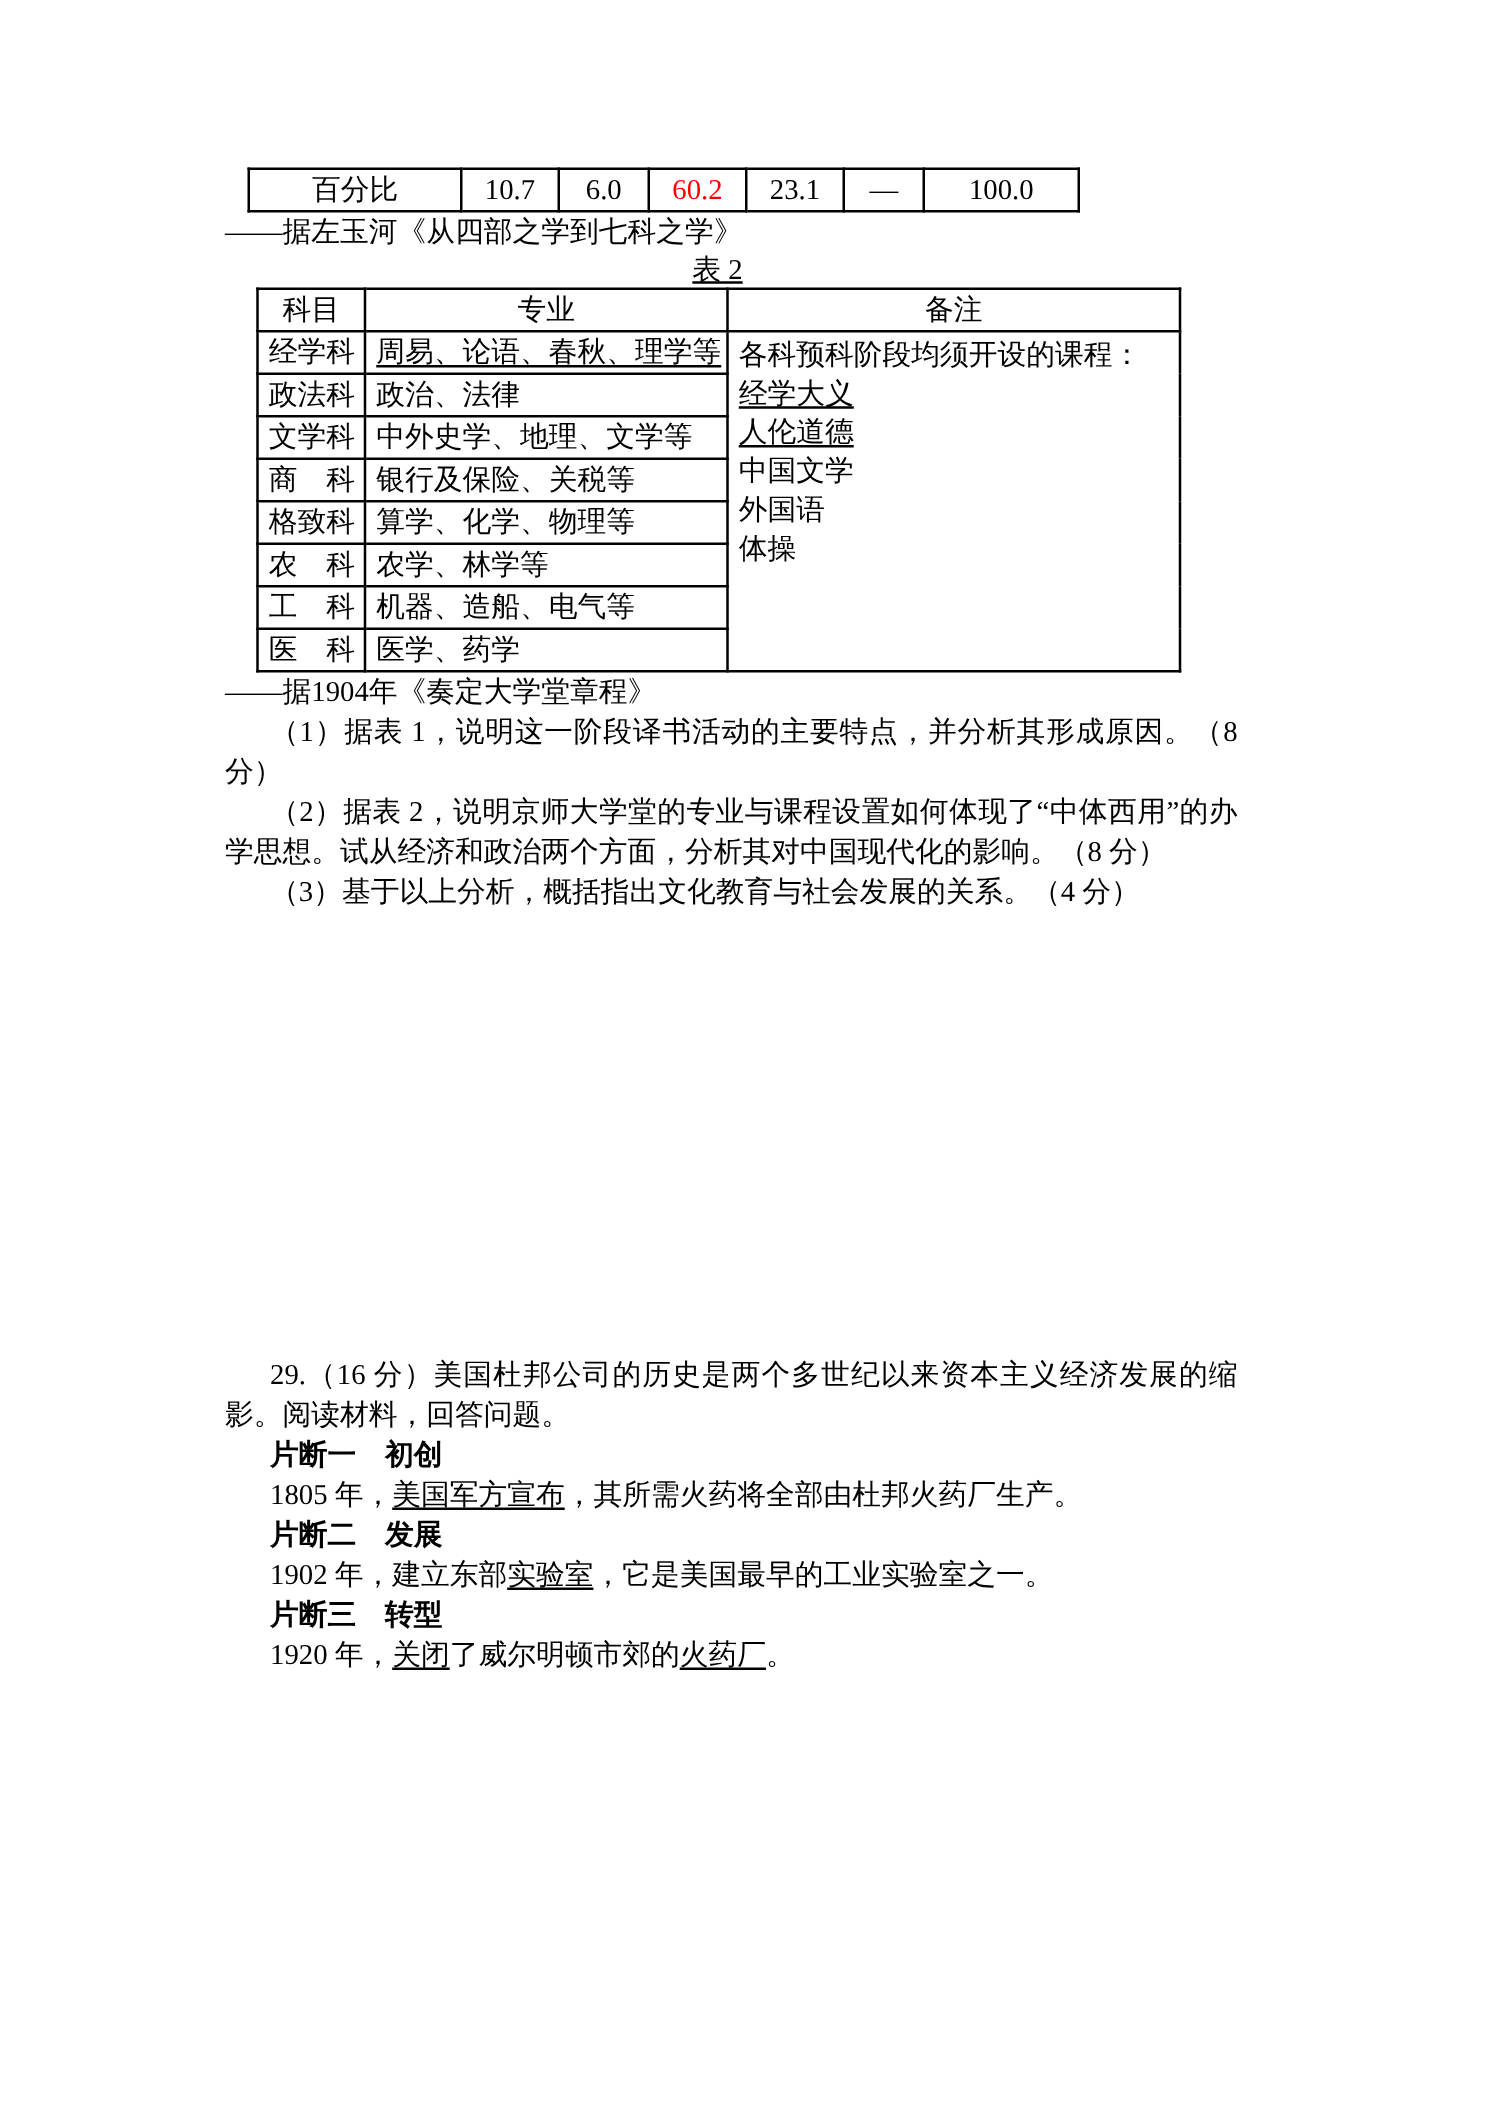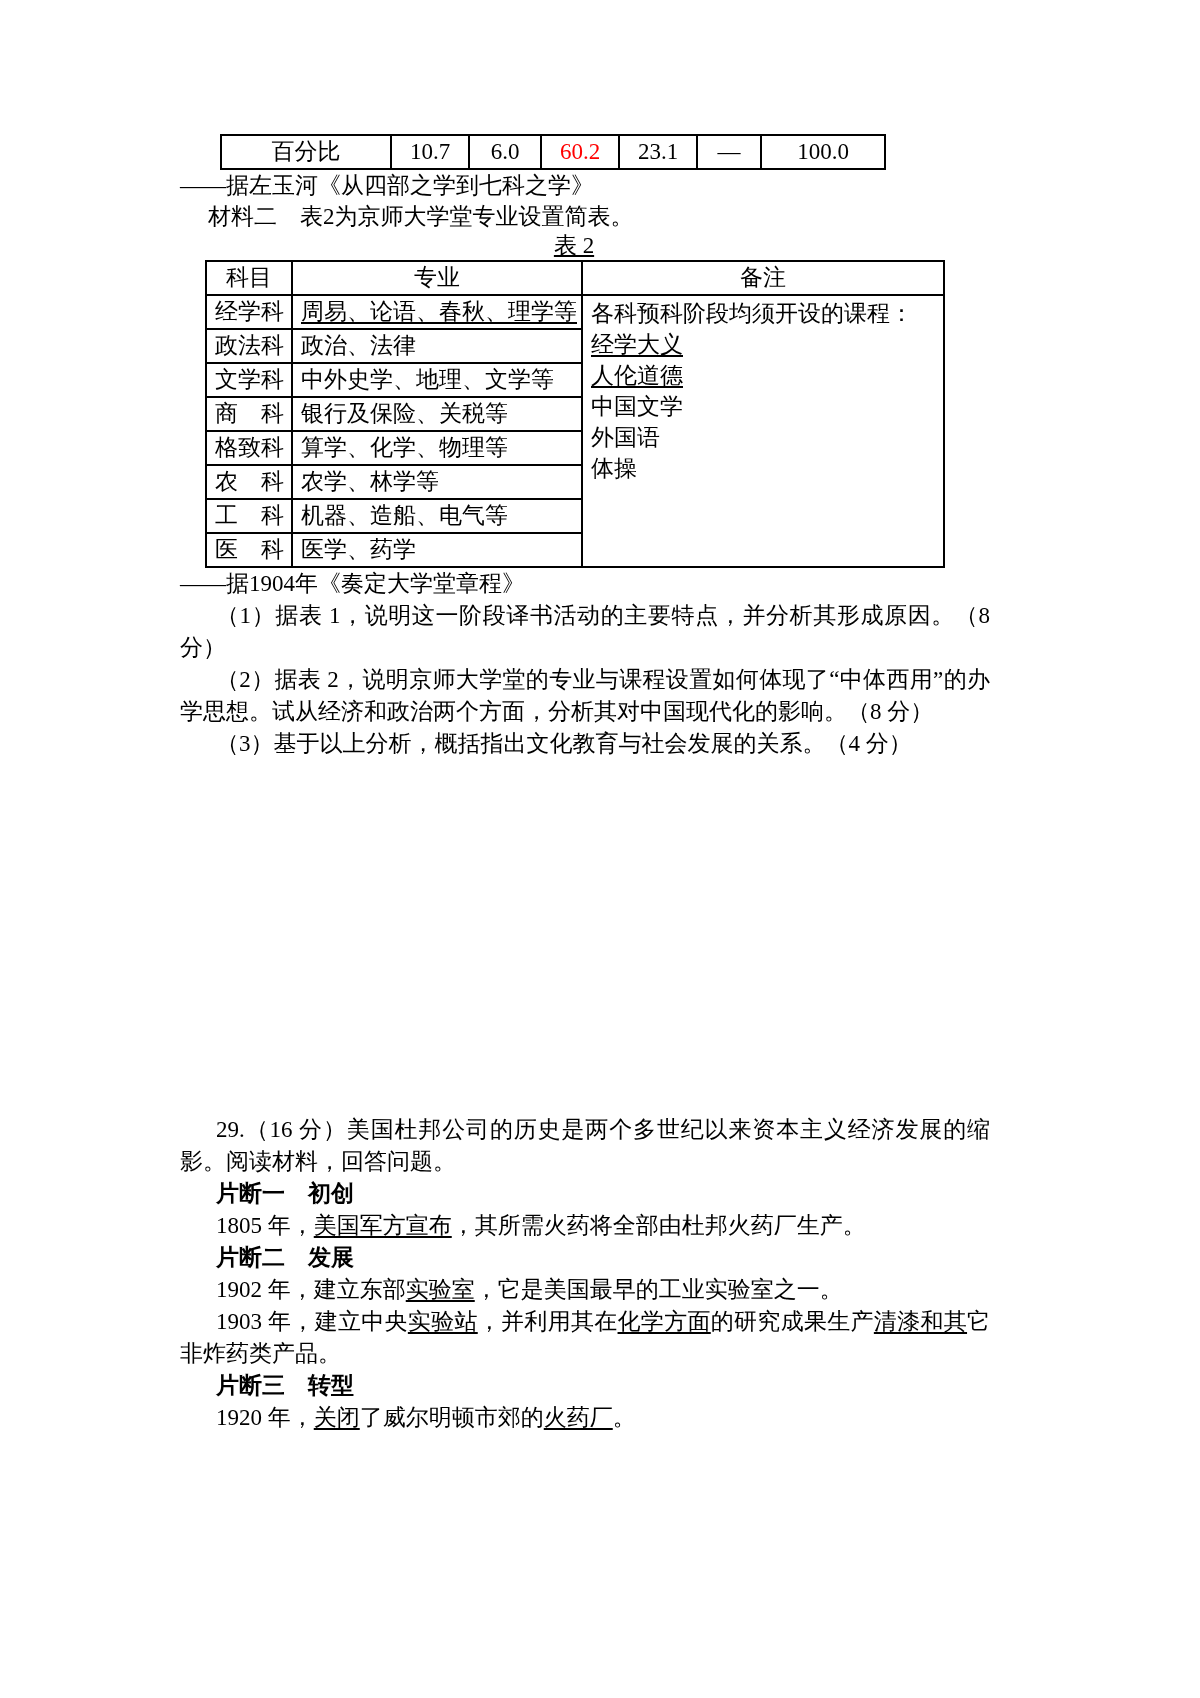--- a/index.html
+++ b/index.html
@@ -13,21 +13,21 @@
     color: var(--ink, #000000);
     font-family: "Liberation Serif", "DejaVu Serif", serif;
     font-size: 23px;
     line-height: 32px;
     padding: 134px 210px 0 180px;
     overflow: hidden;
   }
   .tbl { border-collapse: collapse; table-layout: fixed; }
   .tbl td, .tbl th { border: 2px solid #000; font-weight: normal; }
 
-  .frag { margin-left: 40px; width: 664px; }
+  .frag { margin-left: 18px; width: 664px; }
   .frag td { height: 32px; text-align: center; padding: 0 4px; white-space: nowrap; overflow: hidden; }
 
   .red { color: var(--highlight-red, #ff0000); }
 
   .source { text-align: left; padding-right: 55px; }
 
   .lead { text-indent: 28px; line-height: 30px; }
   .caption { width: 738px; margin-left: 25px; text-align: center; line-height: 28px; text-decoration: underline; }
 
   .t2 { margin-left: 25px; width: 738px; }
@@ -64,21 +64,20 @@
         <td class="red">60.2</td>
         <td>23.1</td>
         <td>—</td>
         <td>100.0</td>
       </tr>
     </tbody>
   </table>
 
   <p class="source">——据左玉河《从四部之学到七科之学》</p>
 
-  <p class="lead">材料二　表2为京师大学堂专业设置简表。</p>
 
   <p class="caption">表 2</p>
 
   <table class="tbl t2">
     <colgroup>
       <col style="width:86px">
         <col style="width:290px">
         <col style="width:362px">
     </colgroup>
     <tbody>
@@ -138,18 +137,17 @@
 
   <div class="gap"></div>
 
   <p class="para">29.（16 分）美国杜邦公司的历史是两个多世纪以来资本主义经济发展的缩影。阅读材料，回答问题。</p>
 
   <p class="heading">片断一　初创</p>
   <p class="para"><span>1805 年，</span><span class="u">美国军方宣布</span><span>，其所需火药将全部由杜邦火药厂生产。</span></p>
 
   <p class="heading">片断二　发展</p>
   <p class="para"><span>1902 年，建立东部</span><span class="u">实验室</span><span>，它是美国最早的工业实验室之一。</span></p>
-  <p class="para"><span>1903 年，建立中央</span><span class="u">实验站</span><span>，并利用其在</span><span class="u">化学方面</span><span>的研究成果生产</span><span class="u">清漆和其</span><span>它非炸药类产品。</span></p>
 
   <p class="heading">片断三　转型</p>
   <p class="para"><span>1920 年，</span><span class="u">关闭</span><span>了威尔明顿市郊的</span><span class="u">火药厂</span><span>。</span></p>
 
 </div>
 
 </body></html>

